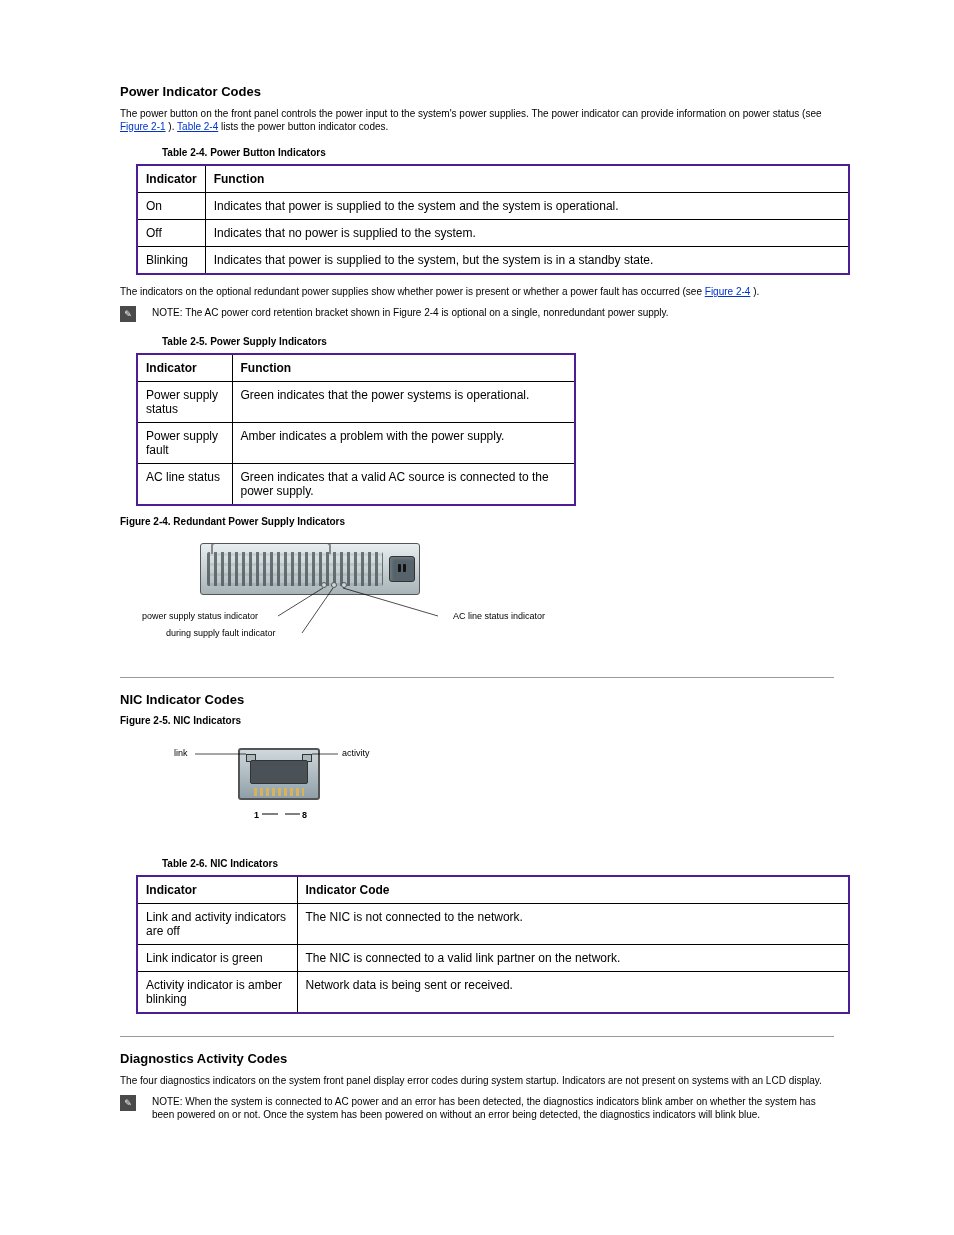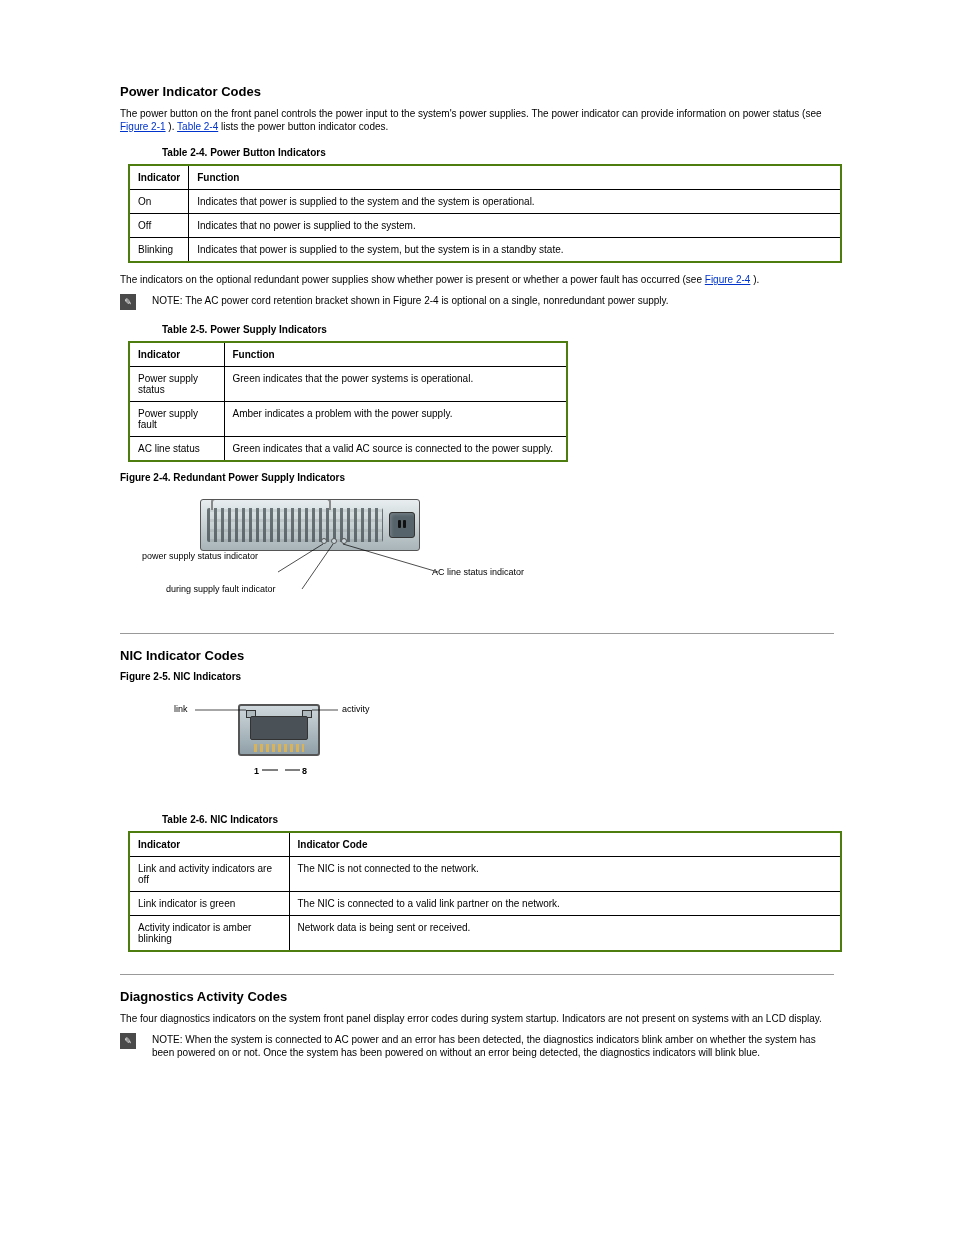--- a/index.html
+++ b/index.html
@@ -38,23 +38,23 @@
   }
   .fcaption {
     font-size: 10px;
     font-weight: bold;
     margin-top: 8px;
     margin-bottom: 6px;
   }
   table.dtbl {
     border-collapse: collapse;
     width: 100%;
-    border: 2px solid #4d7c0f;
-    margin: 4px 0 10px 8px;
-    font-size: 10px;
+    border: 2px solid #4c1d95;
+    margin: 4px 0 10px 16px;
+    font-size: 12px;
   }
   table.dtbl.narrow { width: 440px; }
   table.dtbl th, table.dtbl td {
     border: 1.5px solid #000;
     padding: 6px 8px;
     text-align: left;
     vertical-align: top;
     font-weight: normal;
   }
   table.dtbl th {
@@ -244,23 +244,23 @@
         <div class="psu-led l1"></div>
         <div class="psu-led l2"></div>
         <div class="psu-led l3"></div>
       </div>
 
       <svg width="300" height="120" style="position:absolute;left:0;top:0;pointer-events:none;">
         <line x1="123" y1="53" x2="78" y2="81" stroke="#000" stroke-width="0.7"></line>
         <line x1="133" y1="53" x2="102" y2="98" stroke="#000" stroke-width="0.7"></line>
         <line x1="143" y1="53" x2="238" y2="81" stroke="#000" stroke-width="0.7"></line>
       </svg>
-      <span class="psu-lbl" style="left:-58px; top:60px;text-align:center;">power supply status indicator</span>
+      <span class="psu-lbl" style="left:-58px; top:76px;text-align:center;">power supply status indicator</span>
       <span class="psu-lbl" style="left:-34px; top:93px;">during supply fault indicator</span>
-      <span class="psu-lbl" style="left:232px; top:76px;">AC line status indicator</span>
+      <span class="psu-lbl" style="left:253px; top:76px;">AC line status indicator</span>
     </div>
   </div>
 
   <hr class="sep">
 
   <h3 class="sect">NIC Indicator Codes</h3>
 
   <div class="fcaption">Figure 2-5. NIC Indicators</div>
   <div class="figblock">
     <div class="fig-nic">

